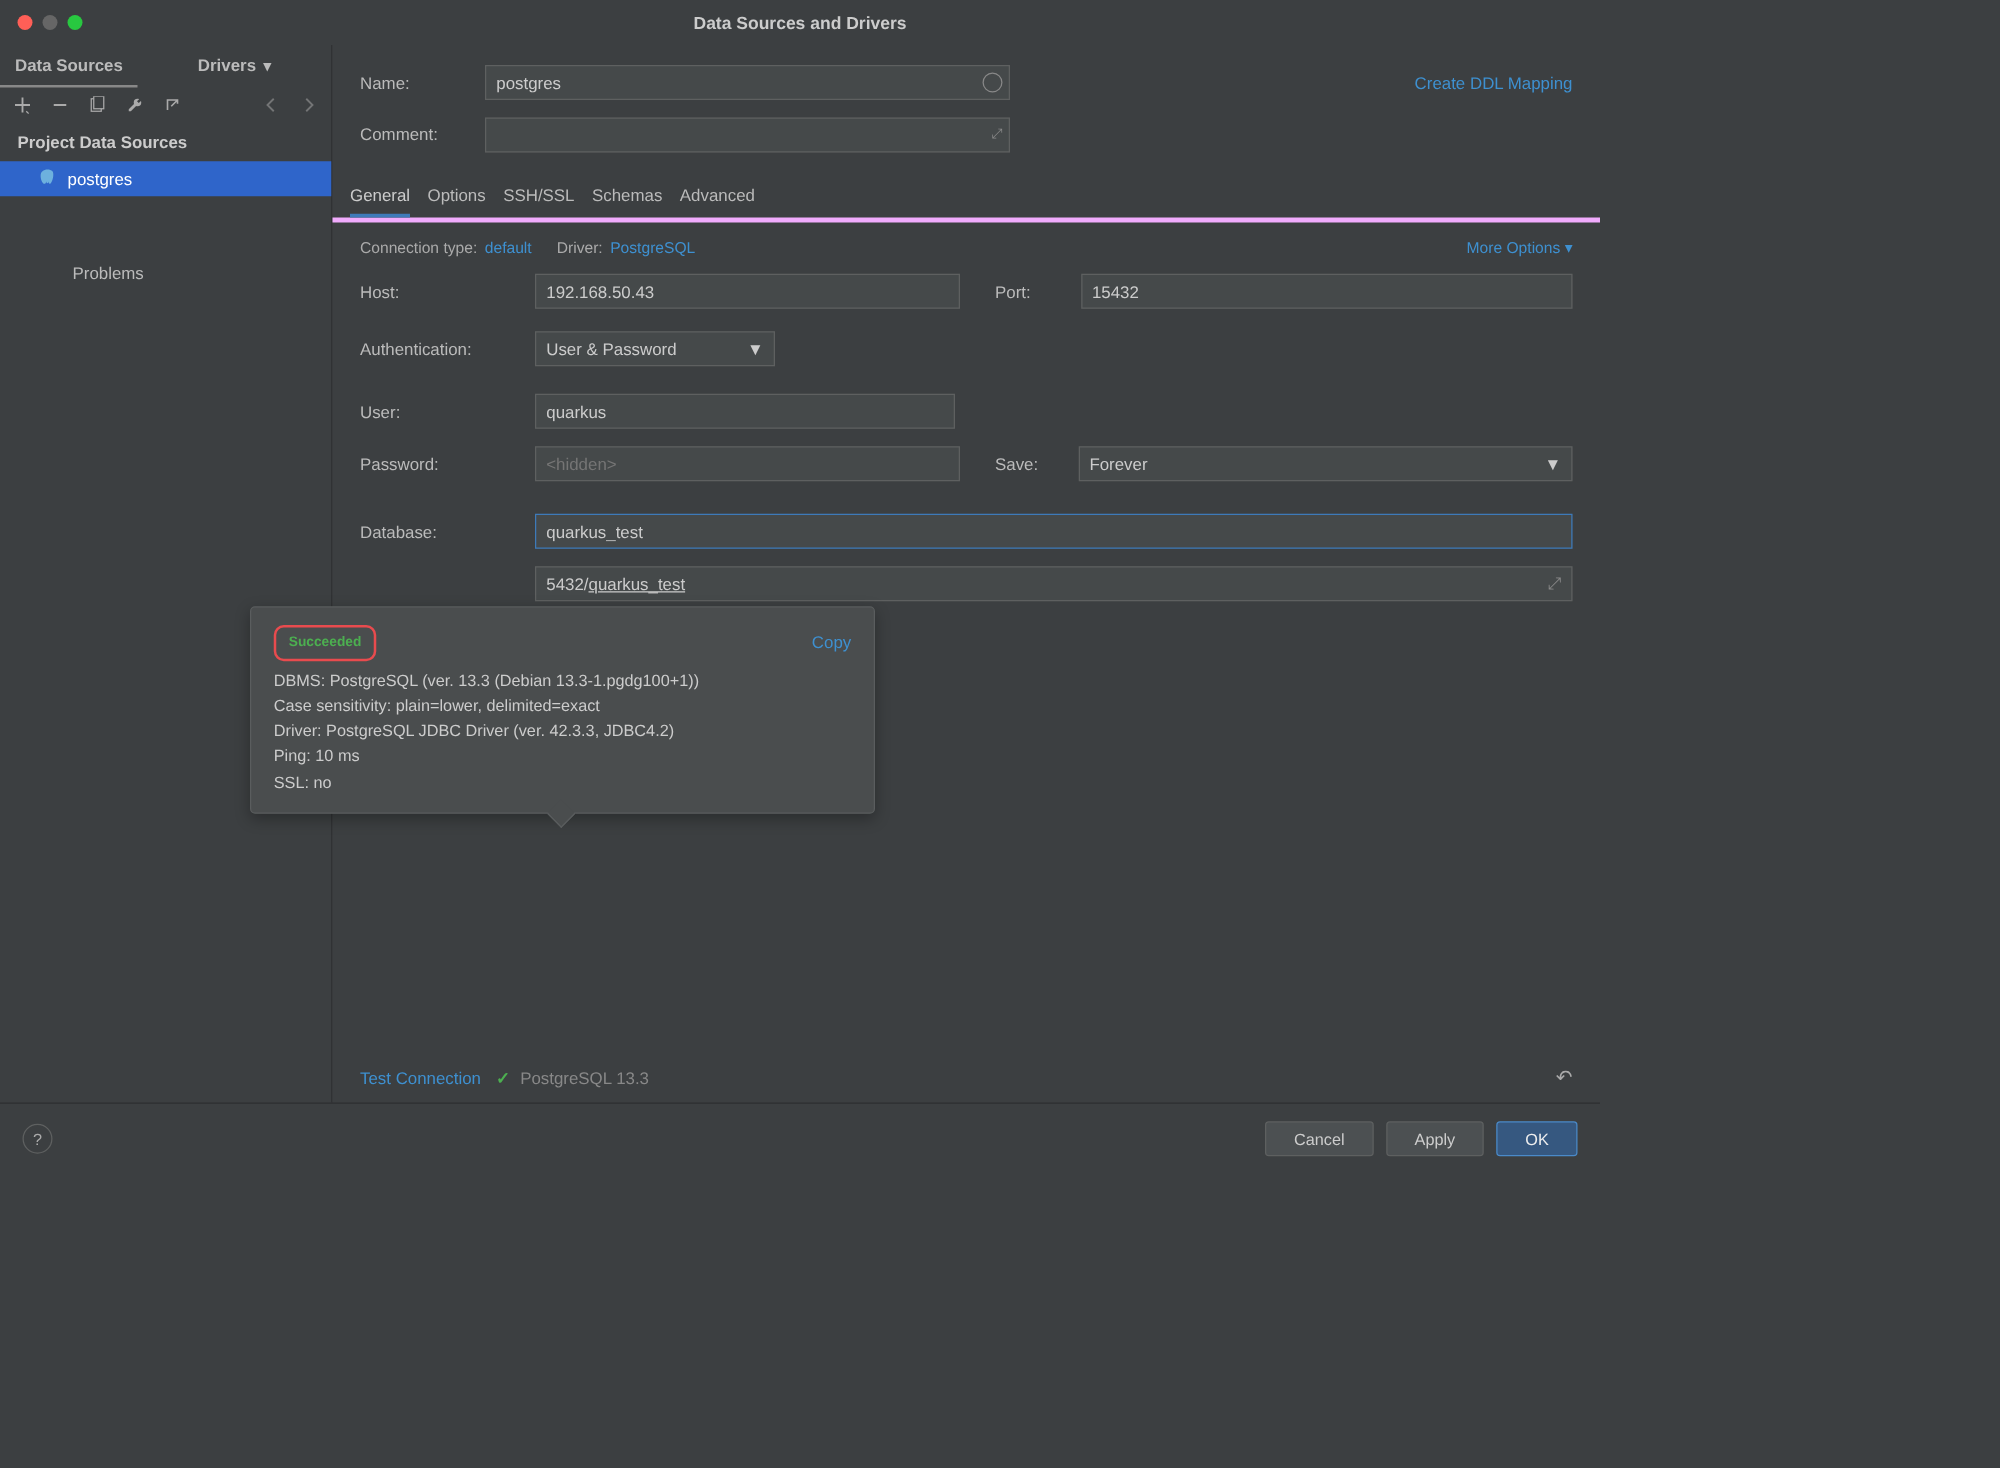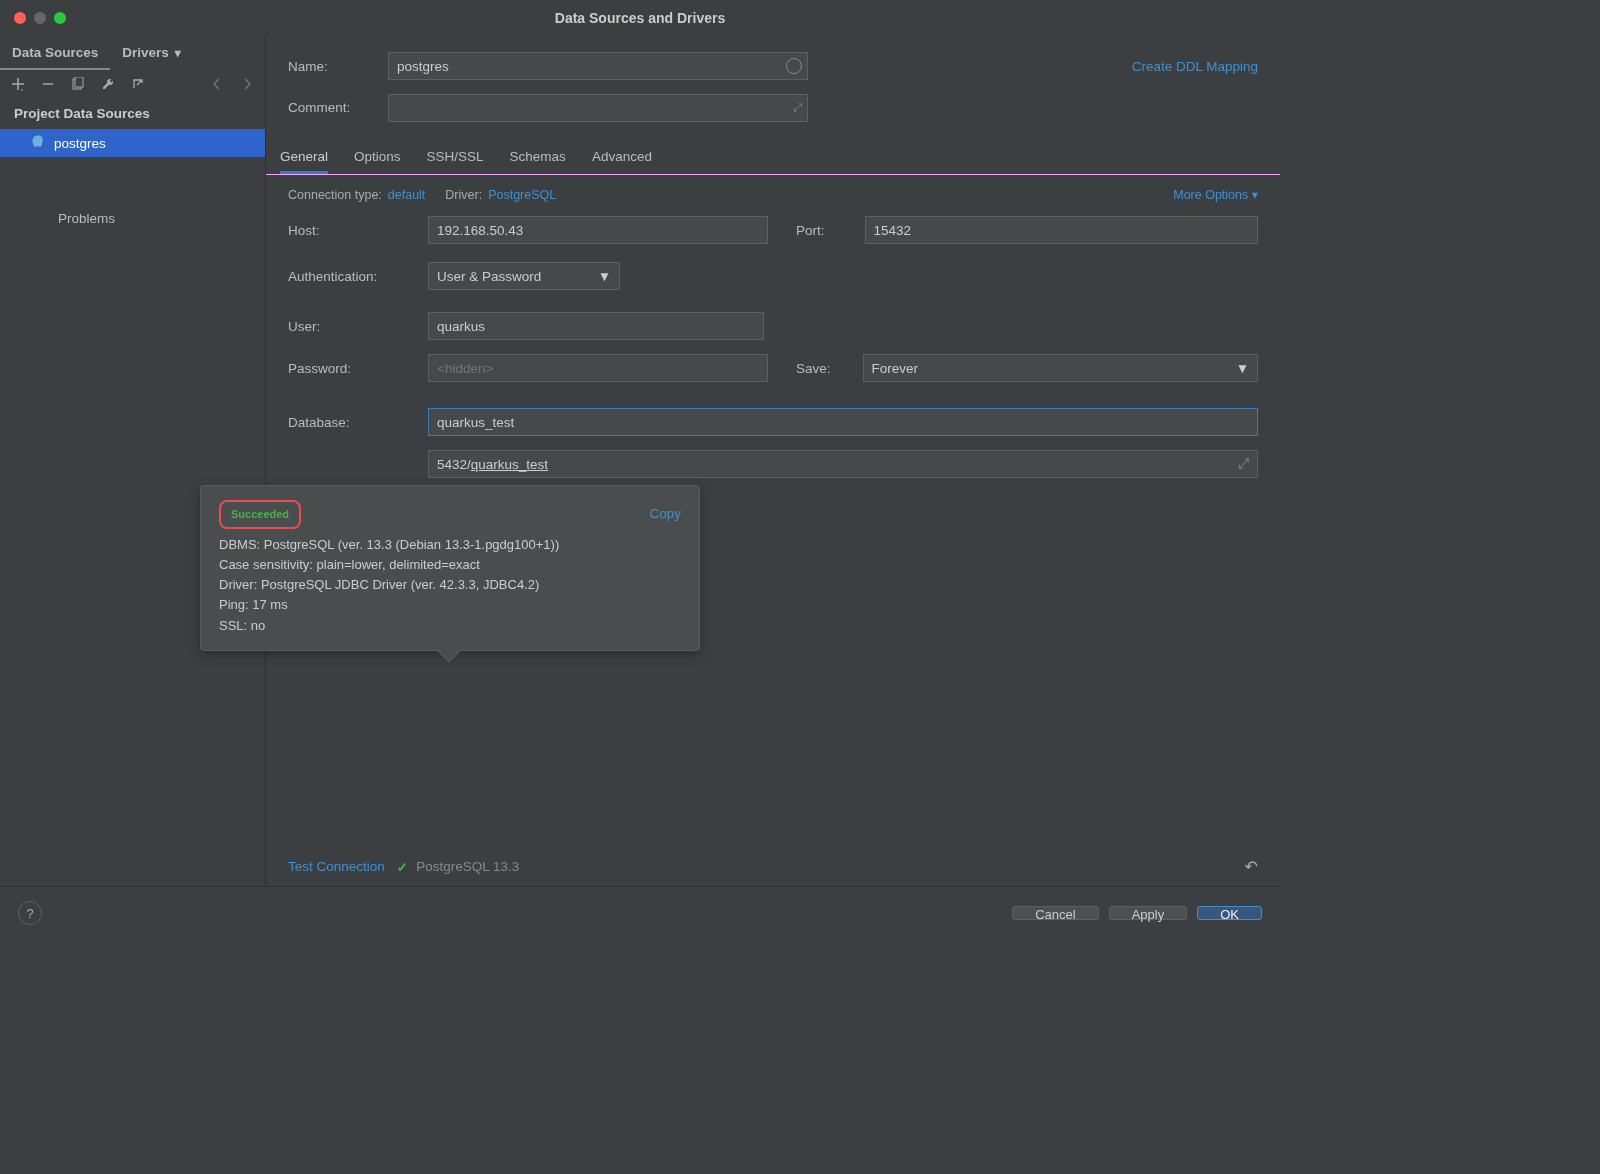--- a/index.html
+++ b/index.html
@@ -8,21 +8,21 @@
 .titlebar { height: 36px; display: flex; align-items: center; position: relative; background: #3c3f41; }
 .traffic-lights { display: flex; gap: 8px; margin-left: 14px; }
 .tl { width: 12px; height: 12px; border-radius: 50%; }
 .tl.red { background: #ff5f57; }
 .tl.yel { background: #666; }
 .tl.grn { background: #28c840; }
 .title { position: absolute; left: 50%; transform: translateX(-50%); font-size: 14px; font-weight: 600; color: #ccc; }
 
 .main { flex: 1; display: flex; min-height: 0; }
 .sidebar { width: 266px; background: #3c3f41; border-right: 1px solid #2d2f30; display: flex; flex-direction: column; }
-.tabs-row { display: flex; align-items: center; height: 34px; }
+.tabs-row { display: flex; align-items: center; height: 34px; gap: 36px; }
 .tab { padding: 0 12px; height: 34px; line-height: 34px; font-size: 13.5px; color: #bbb; cursor: pointer; font-weight: 600; }
 .tab.active { border-bottom: 2px solid #888; }
 .tab-chevron { margin-left: 6px; color: #bbb; font-size: 12px; }
 .toolbar { display: flex; align-items: center; gap: 14px; padding: 6px 10px; }
 .tb-icon { width: 16px; height: 16px; color: #aaa; cursor: pointer; display: flex; align-items: center; justify-content: center; }
 .tb-sep { flex: 1; }
 .section-header { padding: 8px 14px; font-size: 13.5px; font-weight: 600; color: #ccc; }
 .tree-item { display: flex; align-items: center; height: 28px; padding: 0 14px 0 30px; font-size: 13.5px; cursor: pointer; }
 .tree-item.active { background: #2f65ca; color: #fff; }
 .tree-item .db-icon { width: 16px; height: 16px; margin-right: 8px; }
@@ -35,21 +35,21 @@
 .lbl-wide { width: 140px; font-size: 13.5px; color: #bbb; flex-shrink: 0; }
 .input { background: #45494a; border: 1px solid #5e6060; color: #ccc; height: 28px; padding: 0 8px; font-size: 13.5px; outline: none; }
 .input.focused { border: 1px solid #3d7ab9; }
 .name-field { flex: 1; max-width: 420px; position: relative; }
 .color-ring { position: absolute; right: 6px; top: 50%; transform: translateY(-50%); width: 16px; height: 16px; border: 1.5px solid #888; border-radius: 50%; cursor: pointer; }
 .comment-field { flex: 1; max-width: 420px; height: 26px; position: relative; }
 .expand-icon { position: absolute; right: 6px; top: 50%; transform: translateY(-50%); color: #888; font-size: 11px; cursor: pointer; }
 .link { color: #3e90d0; cursor: pointer; font-size: 13.5px; }
 .link-header { margin-left: auto; }
 
-.dtabs { display: flex; border-bottom: 1px solid #f0abfc; padding: 0 14px; gap: 26px; align-items: center; }
+.dtabs { display: flex; border-bottom: 4px solid #f0abfc; padding: 0 14px; gap: 14px; align-items: center; }
 .dtab { height: 34px; line-height: 34px; font-size: 13.5px; color: #bbb; cursor: pointer; }
 .dtab.active { border-bottom: 3px solid #3d7ab9; color: #ccc; }
 
 .conn-row { display: flex; align-items: center; padding: 12px 22px; font-size: 12.5px; color: #aaa; gap: 20px; }
 .conn-row .more { margin-left: auto; }
 .mv { color: #3e90d0; cursor: pointer; }
 
 .form-body { padding: 2px 22px; }
 .host-row { display: flex; align-items: center; margin-bottom: 18px; }
 .host-input { width: 340px; }
@@ -74,21 +74,21 @@
 .tooltip-tail { position: absolute; bottom: -9px; left: 240px; width: 16px; height: 16px; background: #4a4d4e; border-right: 1px solid #5a5d5e; border-bottom: 1px solid #5a5d5e; transform: rotate(45deg); }
 
 .test-row { display: flex; align-items: center; padding: 10px 22px; font-size: 13.5px; border-top: 1px solid transparent; }
 .check { color: #4caf50; margin: 0 8px 0 12px; font-weight: bold; }
 .driver-ver { color: #888; }
 .undo { margin-left: auto; color: #aaa; cursor: pointer; font-size: 16px; }
 
 .footer { display: flex; align-items: center; padding: 14px 18px; border-top: 1px solid #2d2f30; gap: 10px; }
 .qmark { width: 24px; height: 24px; border: 1px solid #5e6060; border-radius: 50%; display: flex; align-items: center; justify-content: center; color: #aaa; cursor: pointer; font-size: 13px; }
 .spacer { flex: 1; }
-.btn { height: 14px; padding: 0 22px; background: #4c5052; border: 1px solid #5e6060; color: #ccc; font-size: 13px; cursor: pointer; border-radius: 3px; }
+.btn { height: 28px; padding: 0 22px; background: #4c5052; border: 1px solid #5e6060; color: #ccc; font-size: 13px; cursor: pointer; border-radius: 3px; }
 .btn.primary { background: #365880; border-color: #4a8ac9; color: #eee; }
 svg { display: block; }
 </style>
 </head>
 <body>
 
 <div class="titlebar">
   <div class="traffic-lights">
     <div class="tl red"></div>
     <div class="tl yel"></div>
@@ -250,16 +250,16 @@
 </div>
 
 <div class="tooltip">
   <div class="tooltip-head">
     <span class="succeeded">Succeeded</span>
     <span class="copy">Copy</span>
   </div>
   <div>DBMS: PostgreSQL (ver. 13.3 (Debian 13.3-1.pgdg100+1))</div>
   <div>Case sensitivity: plain=lower, delimited=exact</div>
   <div>Driver: PostgreSQL JDBC Driver (ver. 42.3.3, JDBC4.2)</div>
-  <div>Ping: 17 ms</div>
+  <div>Ping: 10 ms</div>
   <div>SSL: no</div>
   <div class="tooltip-tail"></div>
 </div>
 
 </body></html>

